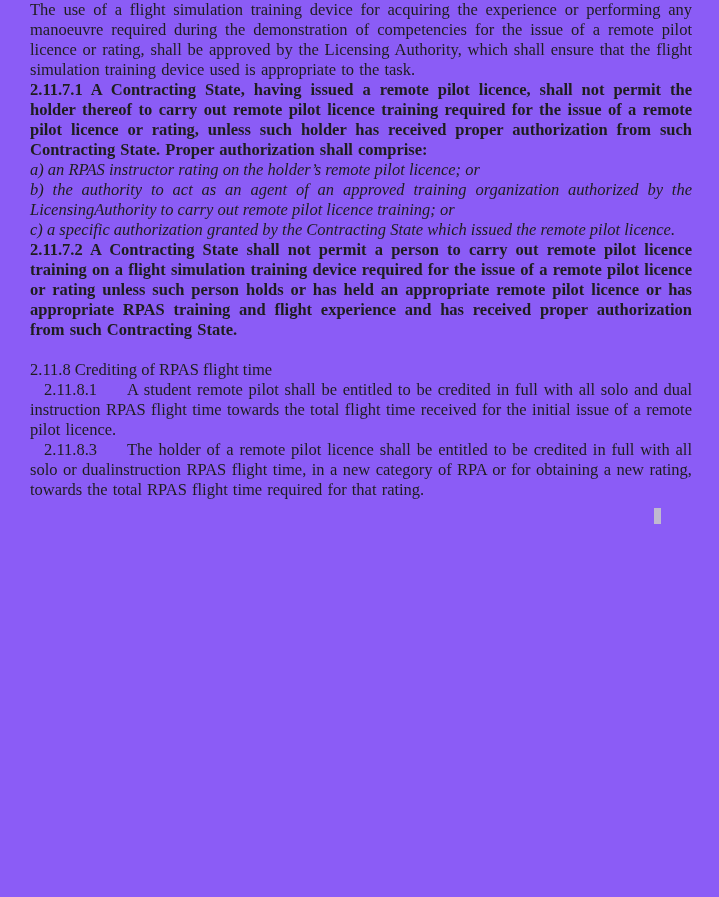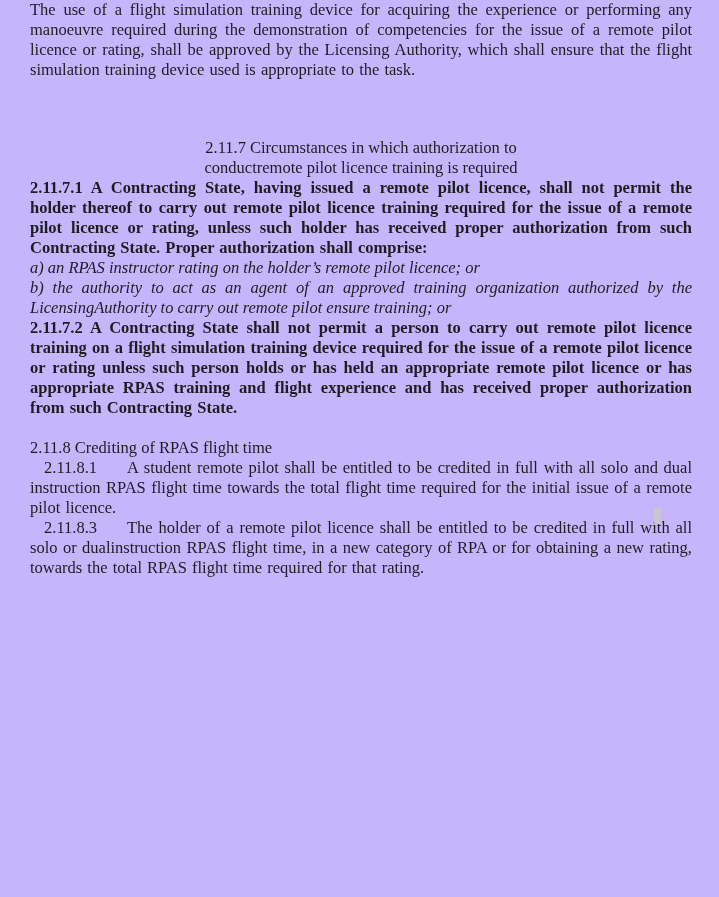--- a/index.html
+++ b/index.html
@@ -4,21 +4,21 @@
 <style>
   html, body {
     margin: 0;
     padding: 0;
     background: #ffffff;
   }
   .page {
     position: relative;
     width: 719px;
     height: 897px;
-    background: #c4b5fd;
+    background: #8b5cf6;
     overflow: hidden;
     font-family: "Liberation Serif", "DejaVu Serif", serif;
     font-size: 16.5px;
     line-height: 20px;
     color: #1e1e1e;
   }
   .content {
     position: absolute;
     left: 30px;
     top: 0;
@@ -77,38 +77,35 @@
   }
 </style>
 </head>
 <body>
 
 <div class="page">
   <div class="content">
 
     <p class="intro">The use of a flight simulation training device for acquiring the experience or performing any manoeuvre required during the demonstration of competencies for the issue of a remote pilot licence or rating, shall be approved by the Licensing Authority, which shall ensure that the flight simulation training device used is appropriate to the task.</p>
 
-    <div class="heading7">
-      <div>2.11.7 Circumstances in which authorization to</div>
-      <div>conductremote pilot licence training is required</div>
-    </div>
 
     <p class="para-indent p711">2.11.7.1 A Contracting State, having issued a remote pilot licence, shall not permit the holder thereof to carry out remote pilot licence training required for the issue of a remote pilot licence or rating, unless such holder has received proper authorization from such Contracting State. Proper authorization shall comprise:</p>
 
     <p class="list-item item-a">a) an RPAS instructor rating on the holder’s remote pilot licence; or</p>
 
-    <p class="list-item item-b">b) the authority to act as an agent of an approved training organization authorized by the LicensingAuthority to carry out remote pilot ensure training; or</p>
+    <p class="list-item item-b">b) the authority to act as an agent of an approved training organization authorized by the LicensingAuthority to carry out remote pilot licence training; or</p>
 
+    <p class="list-item item-c">c) a specific authorization granted by the Contracting State which issued the remote pilot licence.</p>
 
     <p class="para-indent p712">2.11.7.2 A Contracting State shall not permit a person to carry out remote pilot licence training on a flight simulation training device required for the issue of a remote pilot licence or rating unless such person holds or has held an appropriate remote pilot licence or has appropriate RPAS training and flight experience and has received proper authorization from such Contracting State.</p>
 
     <div class="heading8">2.11.8 Crediting of RPAS flight time</div>
 
     <p class="p8 p81">
-      <span class="para-num">2.11.8.1</span><span>A student remote pilot shall be entitled to be credited in full with all solo and dual instruction RPAS flight time towards the total flight time required for the initial issue of a remote pilot licence.</span>
+      <span class="para-num">2.11.8.1</span><span>A student remote pilot shall be entitled to be credited in full with all solo and dual instruction RPAS flight time towards the total flight time received for the initial issue of a remote pilot licence.</span>
     </p>
 
 
     <p class="p8 p83">
       <span class="para-num">2.11.8.3</span><span>The holder of a remote pilot licence shall be entitled to be credited in full with all solo or dualinstruction RPAS flight time, in a new category of RPA or for obtaining a new rating, towards the total RPAS flight time required for that rating.</span>
     </p>
 
   </div>
 
   <div class="cursor-artifact"></div>

